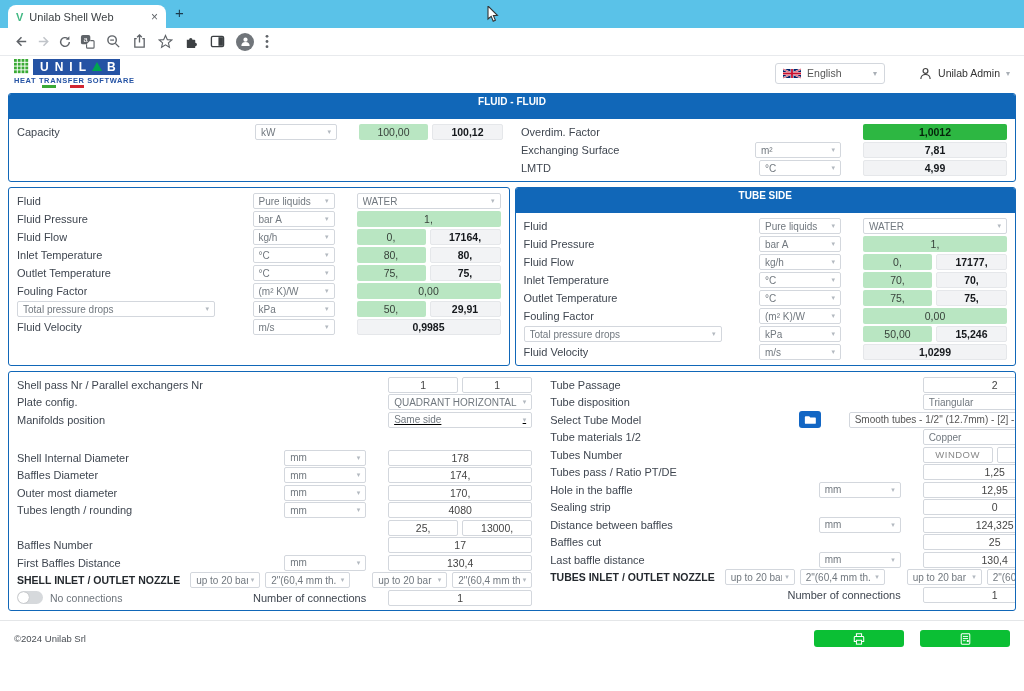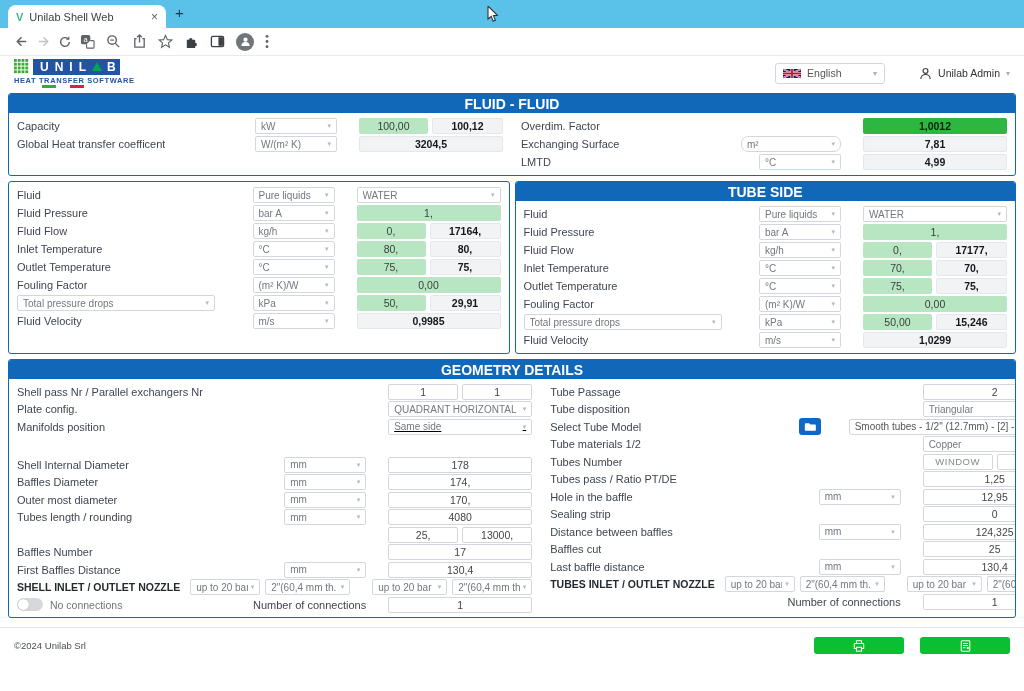--- a/index.html
+++ b/index.html
@@ -40,22 +40,22 @@
   .hdr-right{ margin-left:auto; display:flex; align-items:center; }
   .langsel{ width:110px; height:21px; border:1px solid #d3d7dd; border-radius:3px; display:flex;
             align-items:center; gap:6px; padding:0 7px; margin-right:34px; }
   .langsel .t{ flex:1; font-size:10.5px; color:#555; }
   .userbox{ display:flex; align-items:center; gap:6px; font-size:10.5px; color:#333; }
   .chev{ color:#a9afb6; font-size:8px; }
 
   
   .content{ padding-top:3px; }
   .sec{ border:1px solid #1167b8; border-radius:3px; background:#fff; margin:0 8px 5px; overflow:hidden; }
-  .sec-h{ background:#1167b8; color:#fff; font-size:14px; font-weight:bold; text-align:center;
-          padding:2px 6px; height:19px; }
+  .sec-h{ background:#1167b8; color:#fff; font-size:10px; font-weight:bold; text-align:center;
+          padding:2px 6px; height:25px; }
   .sec-body{ padding:3px 8px; }
   .grid2{ display:grid; grid-template-columns:1fr 1fr; column-gap:18px; }
   .twocol{ display:flex; gap:5px; margin:0 8px 5px; }
   .twocol .sec{ flex:1; margin:0; }
 
   .row{ display:flex; align-items:center; gap:5px; height:16px; margin:2px 0; }
   .geo .row{ margin:1.5px 0; }
   .gaprow{ height:19px; }
   .lbl{ font-size:11px; color:#3f4650; white-space:nowrap; overflow:hidden; }
   .lbl-strong{ font-weight:bold; color:#24292e; font-size:10.5px; }
@@ -237,45 +237,33 @@
               <div class="sel" style="width: 82px;">
                 <span class="sel-t">kW</span>
                 <span class="chev">▾</span>
               </div>
               <div style="width: 12px; flex: 0 0 auto;"></div>
               <div class="vz">
                 <div class="cellv green">100,00</div>
                 <div class="cellv result">100,12</div>
               </div>
             </div>
-            <div class="row">
-              <div class="lbl">Global Heat transfer coefficent</div>
-              <div class="sp"></div>
-              <div class="sel" style="width: 82px;">
-                <span class="sel-t">W/(m² K)</span>
-                <span class="chev">▾</span>
-              </div>
-              <div style="width: 12px; flex: 0 0 auto;"></div>
-              <div class="vz">
-                <div class="cellv result">3204,5</div>
-              </div>
-            </div>
           </div>
         <div id="fluid-right">
             <div class="row">
               <div class="lbl">Overdim. Factor</div>
               <div class="sp"></div>
               <div class="vz">
                 <div class="cellv sgreen">1,0012</div>
               </div>
             </div>
             <div class="row">
               <div class="lbl">Exchanging Surface</div>
               <div class="sp"></div>
-              <div class="sel" style="width: 100px; border-radius: 7px;">
+              <div class="sel" style="width: 86px;">
                 <span class="sel-t">m²</span>
                 <span class="chev">▾</span>
               </div>
               <div style="width: 12px; flex: 0 0 auto;"></div>
               <div class="vz">
                 <div class="cellv result">7,81</div>
               </div>
             </div>
             <div class="row">
               <div class="lbl">LMTD</div>
@@ -511,21 +499,20 @@
               <div style="width: 12px; flex: 0 0 auto;"></div>
               <div class="vz">
                 <div class="cellv result">1,0299</div>
               </div>
             </div>
           </div>
       </section>
     </div>
 
     <section class="sec geo">
-      <div class="sec-h">GEOMETRY DETAILS</div>
       <div class="sec-body grid2">
         <div id="geo-left">
             <div class="row">
               <div class="lbl">Shell pass Nr / Parallel exchangers Nr</div>
               <div class="sp"></div>
               <div class="vz">
                 <div class="cellv white">1</div>
                 <div class="cellv white">1</div>
               </div>
             </div>

